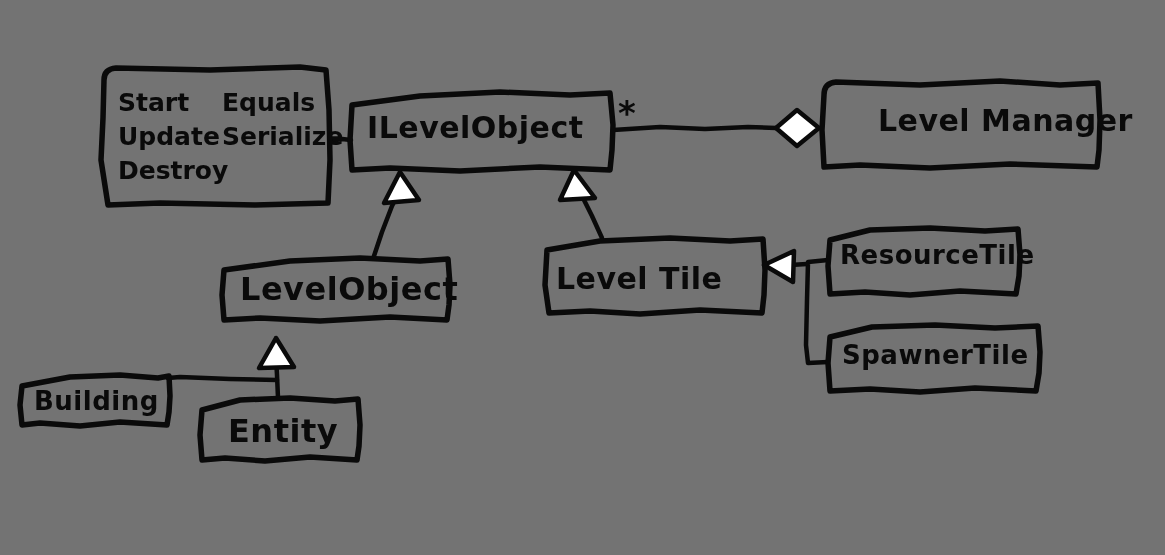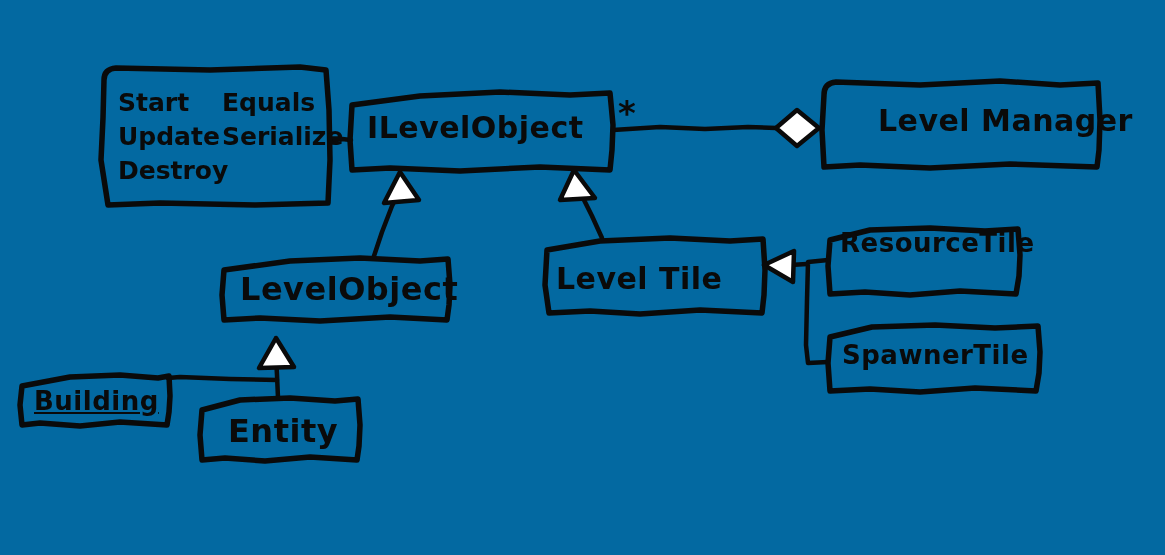--- a/index.html
+++ b/index.html
@@ -10,21 +10,21 @@
   body {
     width: 1165px;
     height: 555px;
     font-family: "DejaVu Sans", sans-serif;
     overflow: hidden;
   }
   #canvas {
     position: relative;
     width: 1165px;
     height: 555px;
-    background: #0369a1;
+    background: #737373;
   }
   svg#diagram {
     position: absolute;
     top: 0;
     left: 0;
     width: 1165px;
     height: 555px;
   }
   .sketch-stroke {
     fill: none;
@@ -173,21 +173,21 @@
   <div class="hand-label label-xl" style="left:367px; top:110px;">ILevelObject</div>
 
   <div class="star-mark" style="left:618px; top:93px;">*</div>
 
   <div class="hand-label label-xl" style="left:878px; top:103px;">Level Manager</div>
 
   <div class="hand-label label-lg" style="left:240px; top:270px;">LevelObject</div>
 
   <div class="hand-label label-xl" style="left:556px; top:261px;">Level Tile</div>
 
-  <div class="hand-label label-md" style="left:840px; top:228px;">ResourceTile</div>
+  <div class="hand-label label-md" style="left:840px; top:240px;">ResourceTile</div>
 
   <div class="hand-label label-md" style="left:842px; top:340px;text-align:center;">SpawnerTile</div>
 
-  <div class="hand-label label-md" style="left:34px; top:386px;text-decoration:underline;">Building</div>
+  <div class="hand-label label-md" style="left:34px; top:386px;">Building</div>
 
   <div class="hand-label label-lg" style="left:216px; top:412px;margin-left:12px;">Entity</div>
 
 </div>
 
 </body></html>

